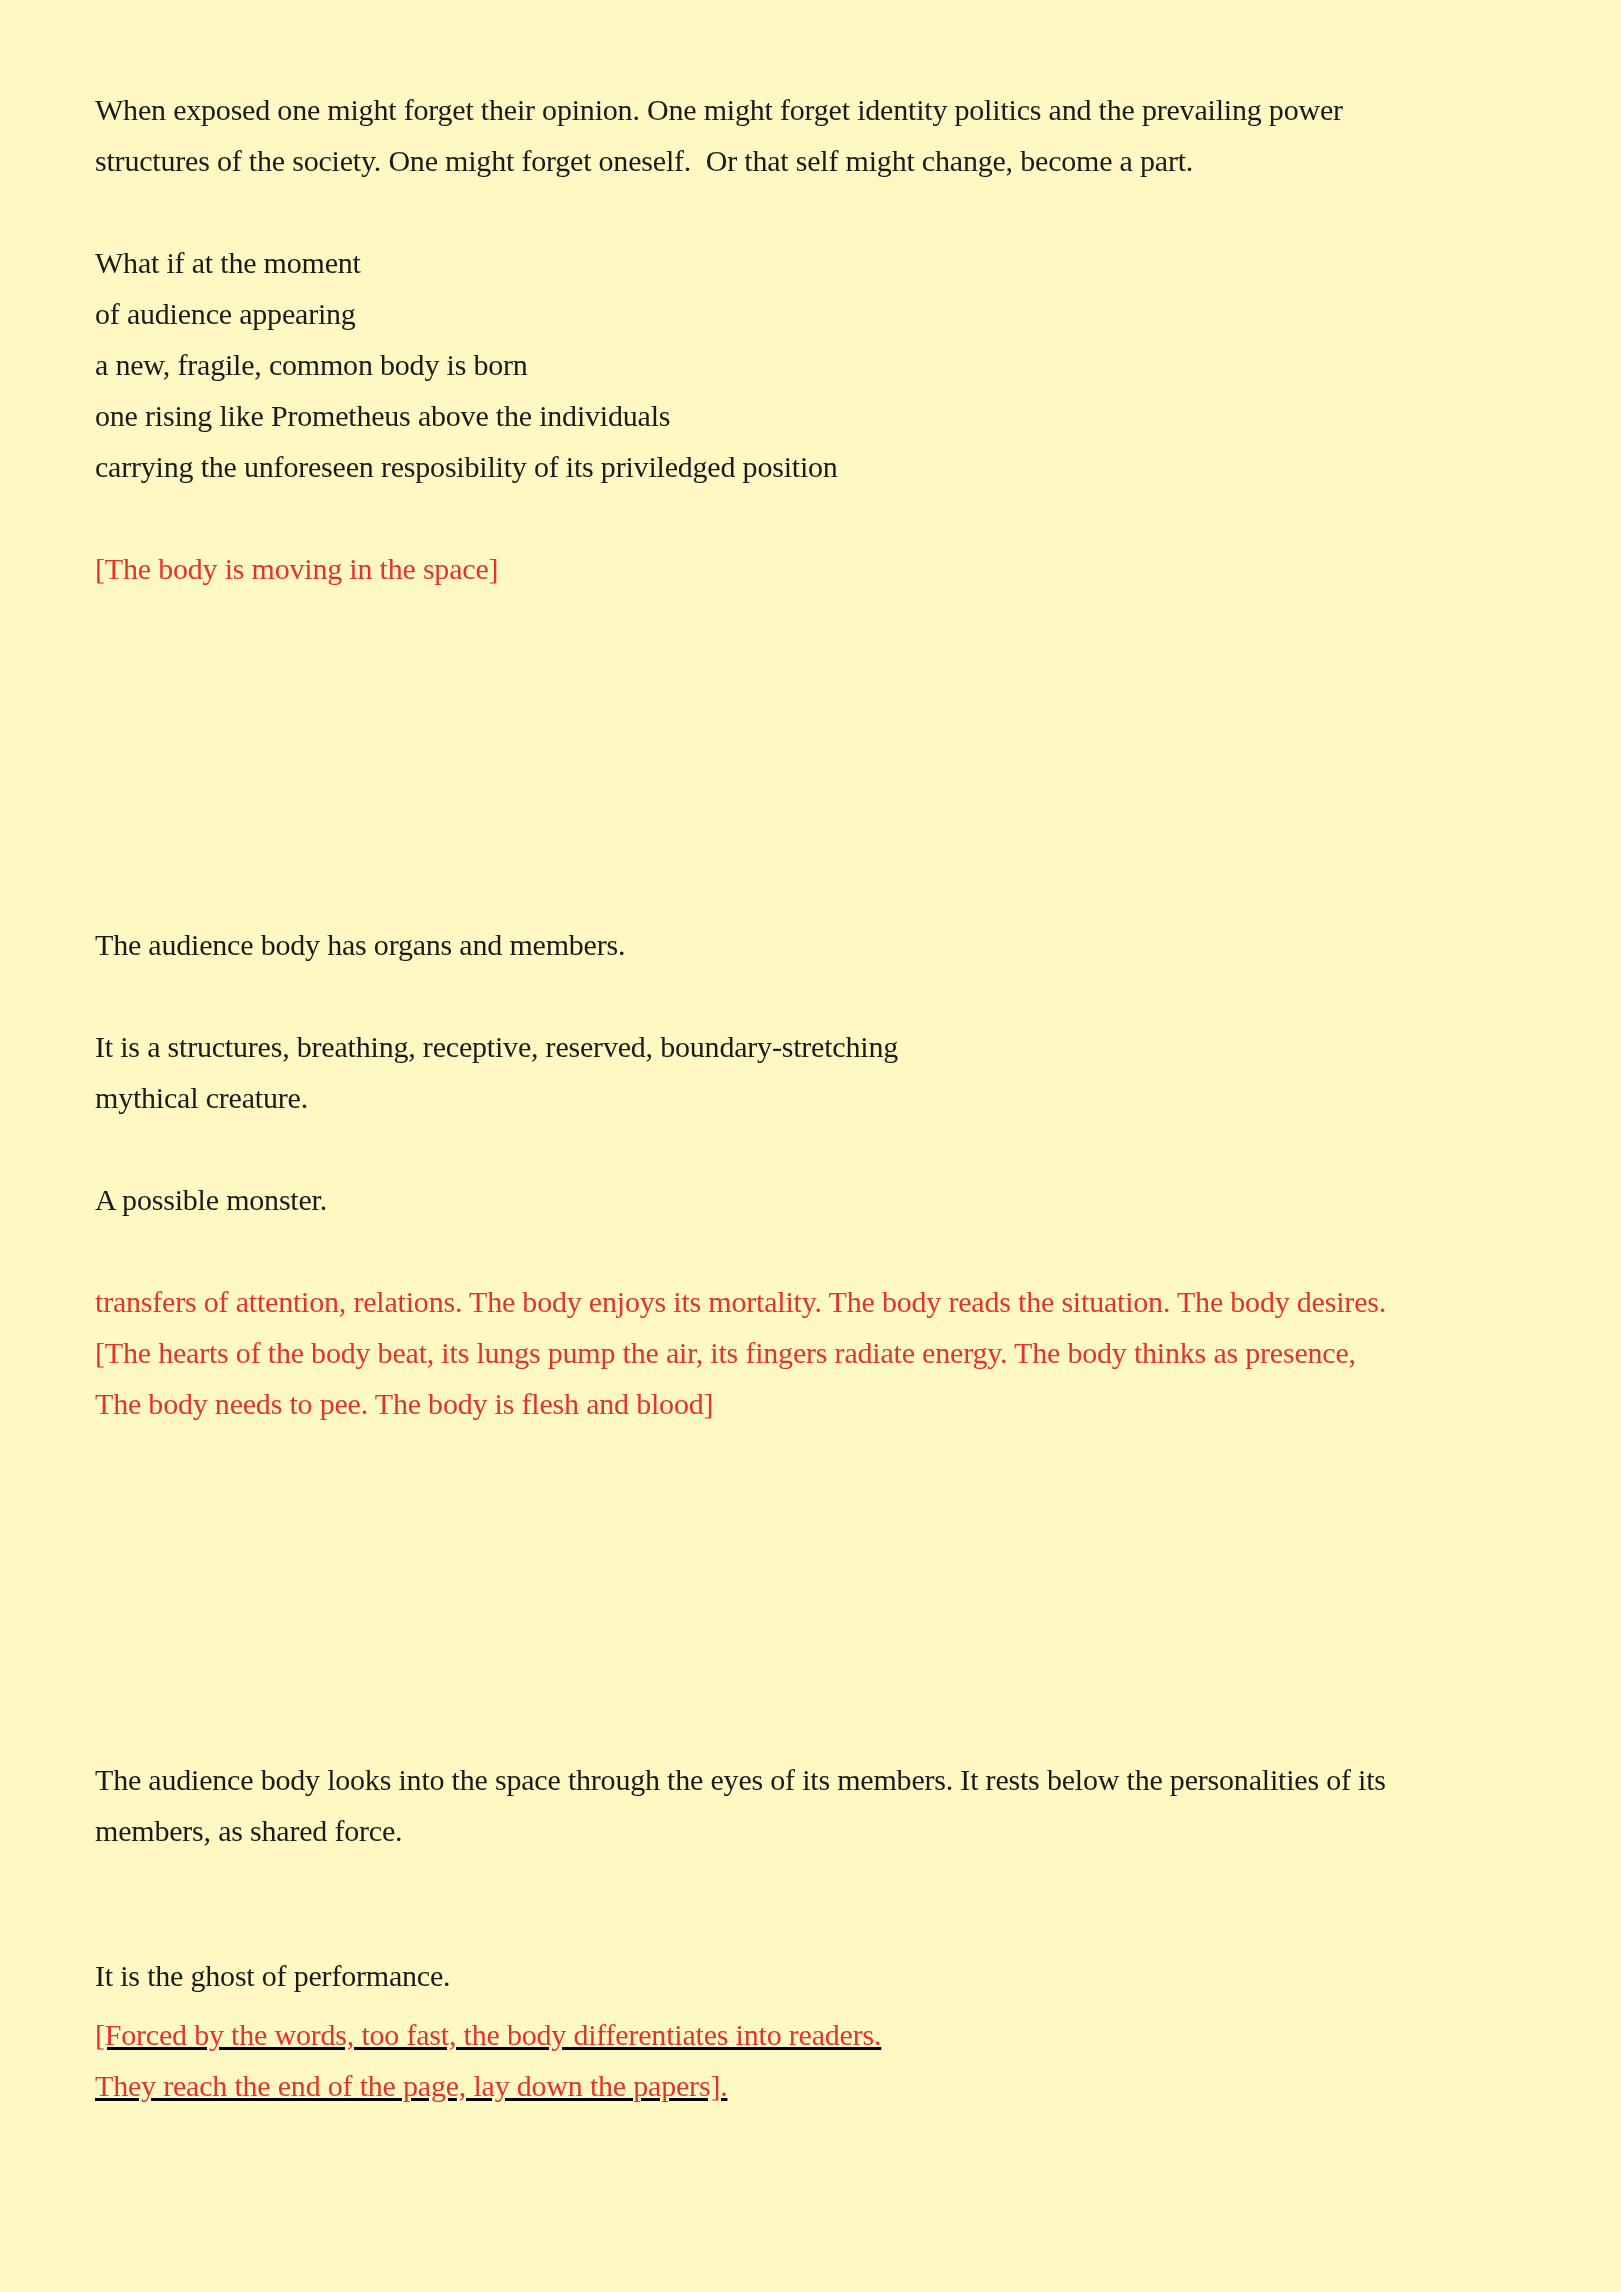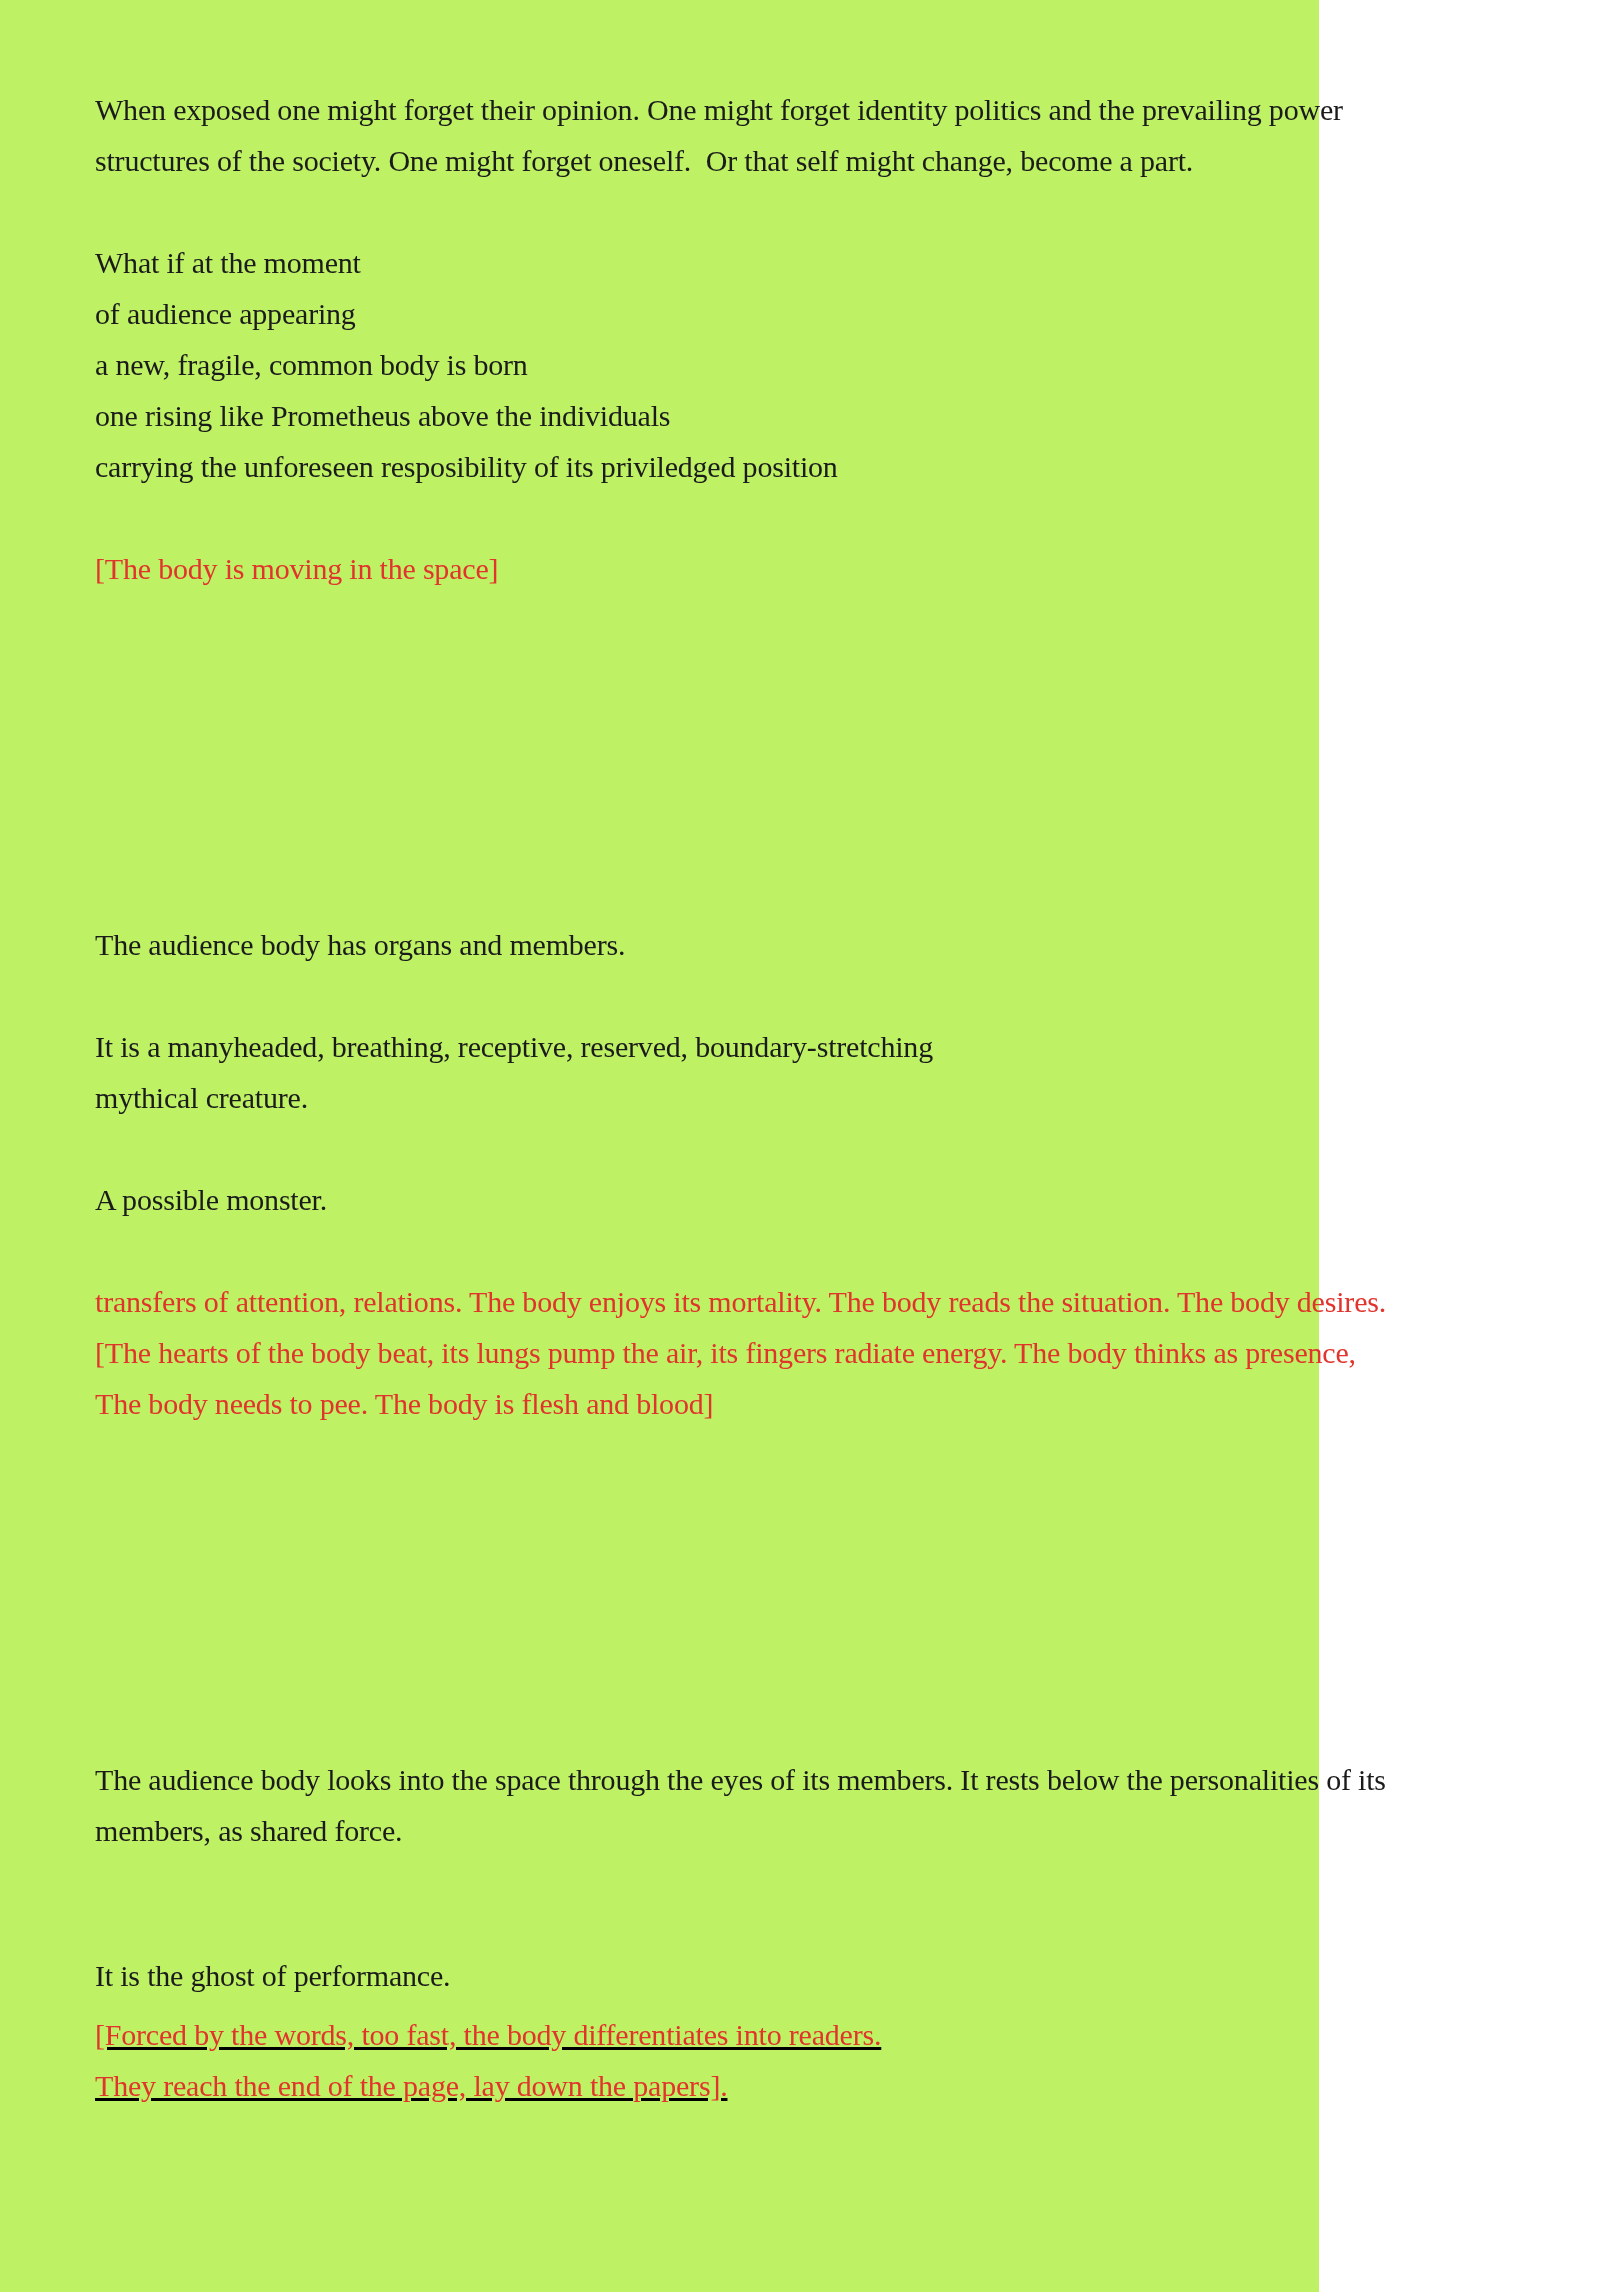--- a/index.html
+++ b/index.html
@@ -10,23 +10,23 @@
     width: 1621px;
     height: 2293px;
     background: #ffffff;
     font-family: "Liberation Serif", serif;
     position: relative;
     overflow: hidden;
   }
   .page {
     position: absolute;
     inset: 0;
-    width: 1319px;
+    width: 1621px;
     height: 2293px;
-    background: #bef264;
+    background: #fef9c3;
   }
   .para {
     position: absolute;
     left: 95px;
   }
   .line {
     font-size: 30px;
     line-height: 51px;
     letter-spacing: -0.2px;
     color: #1b1b1b;
@@ -67,21 +67,21 @@
 
   <div class="para p3 red">
     <div class="line">[The body is moving in the space]</div>
   </div>
 
   <div class="para p4">
     <div class="line">The audience body has organs and members.</div>
   </div>
 
   <div class="para p5">
-    <div class="line">It is a manyheaded, breathing, receptive, reserved, boundary-stretching</div>
+    <div class="line">It is a structures, breathing, receptive, reserved, boundary-stretching</div>
     <div class="line">mythical creature.</div>
   </div>
 
   <div class="para p6">
     <div class="line">A possible monster.</div>
   </div>
 
   <div class="para p7 red">
     <div class="line">transfers of attention, relations. The body enjoys its mortality. The body reads the situation. The body desires.</div>
     <div class="line">[The hearts of the body beat, its lungs pump the air, its fingers radiate energy. The body thinks as presence,</div>

